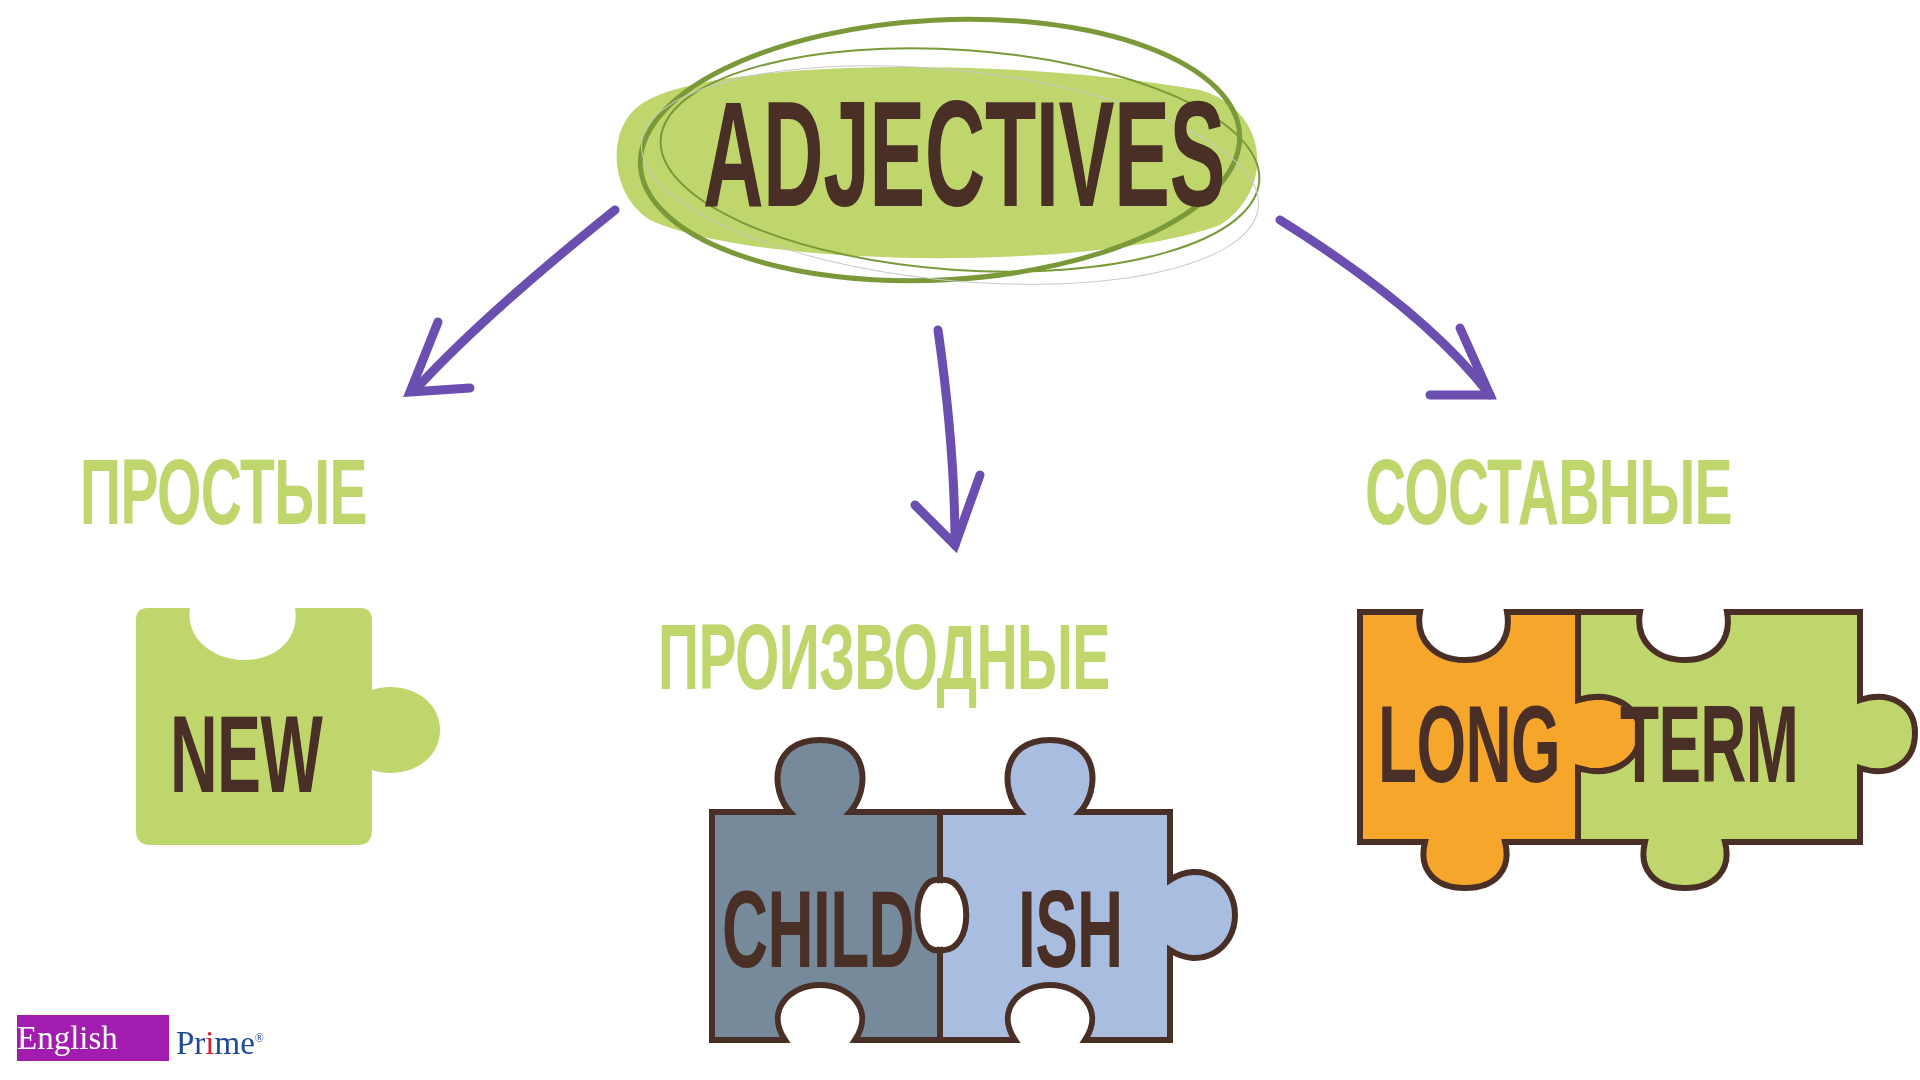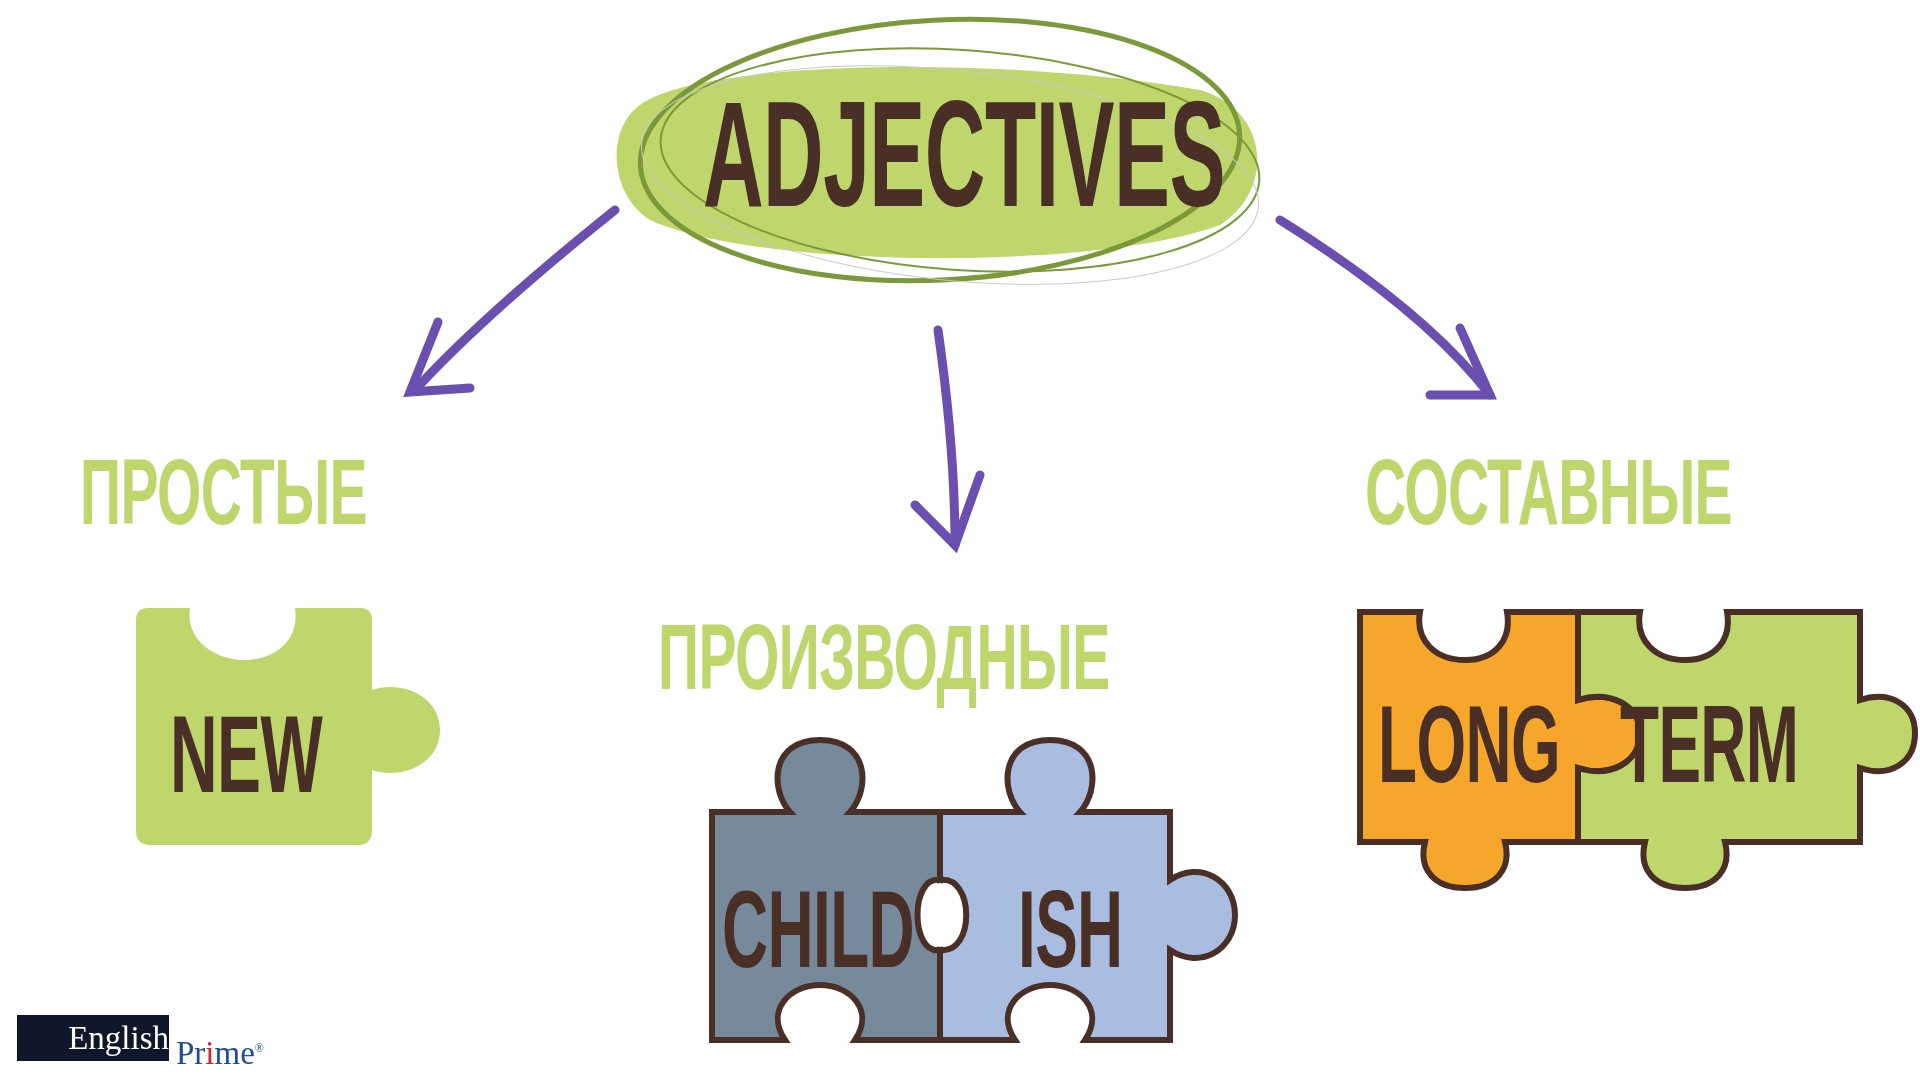--- a/index.html
+++ b/index.html
@@ -2,22 +2,22 @@
 <html><head>
 <meta charset="utf-8">
 <style>
   html,body{margin:0;padding:0;background:#fff;}
   body{width:1920px;height:1080px;position:relative;overflow:hidden;font-family:"Liberation Sans",sans-serif;}
   .abs{position:absolute;}
   .cond{font-family:"Liberation Sans",sans-serif;font-weight:bold;transform-origin:left top;white-space:nowrap;letter-spacing:-1px;}
   .green-label{color:#BED66B;font-size:92px;transform:scaleX(0.62);}
   .dark{color:#4A2F27;}
   svg{position:absolute;left:0;top:0;}
-  .logo-box{left:17px;top:1015px;width:152px;height:46px;background:#0f172a;color:#fff;font-family:"Liberation Serif",serif;font-size:33px;line-height:46px;text-align:right;}
-  .logo-prime{left:176px;top:1015px;height:46px;line-height:66px;font-family:"Liberation Serif",serif;font-size:33px;color:#1E4A9A;}
+  .logo-box{left:17px;top:1015px;width:152px;height:46px;background:#a21caf;color:#fff;font-family:"Liberation Serif",serif;font-size:33px;line-height:46px;text-align:left;}
+  .logo-prime{left:176px;top:1015px;height:46px;line-height:46px;font-family:"Liberation Serif",serif;font-size:33px;color:#1E4A9A;}
   .logo-prime .i{color:#D0212E;}
 </style>
 </head>
 <body>
 
 <svg width="1920" height="1080" viewBox="0 0 1920 1080">
 
   <g>
     <path d="M640,105 C700,60 1000,55 1200,90 C1270,110 1275,190 1220,225 C1100,270 760,270 650,220 C610,195 605,130 640,105 Z" fill="#BED66B"></path>
     <ellipse cx="940" cy="150" rx="300" ry="130" fill="none" stroke="#7A9A3A" stroke-width="5" transform="rotate(-3 940 150)"></ellipse>

